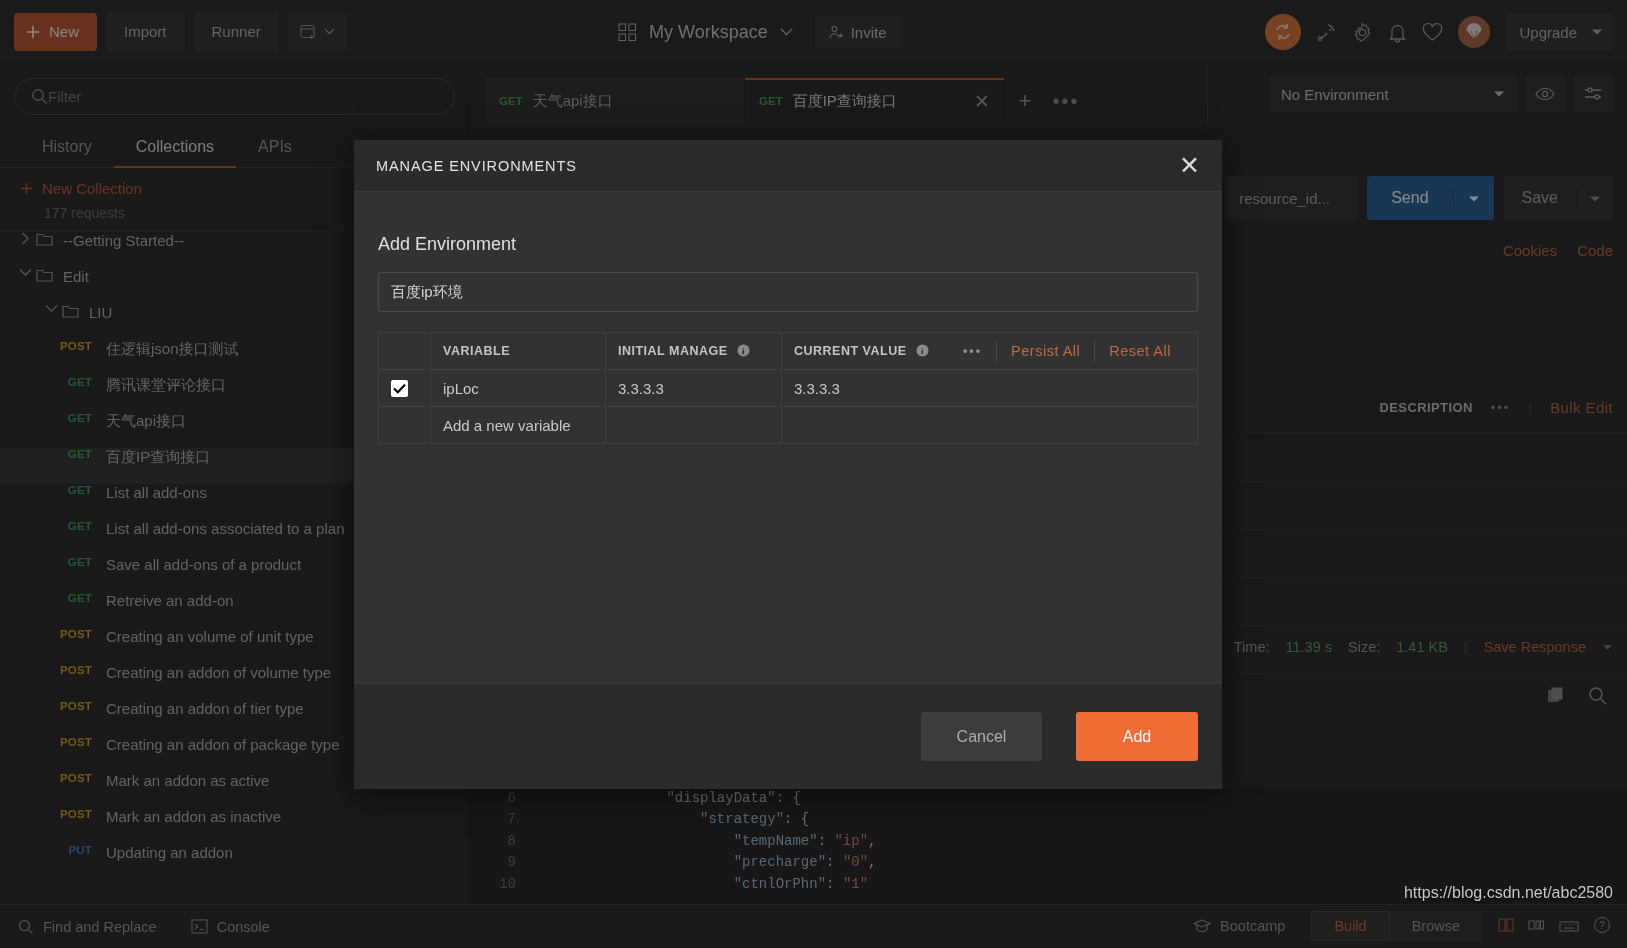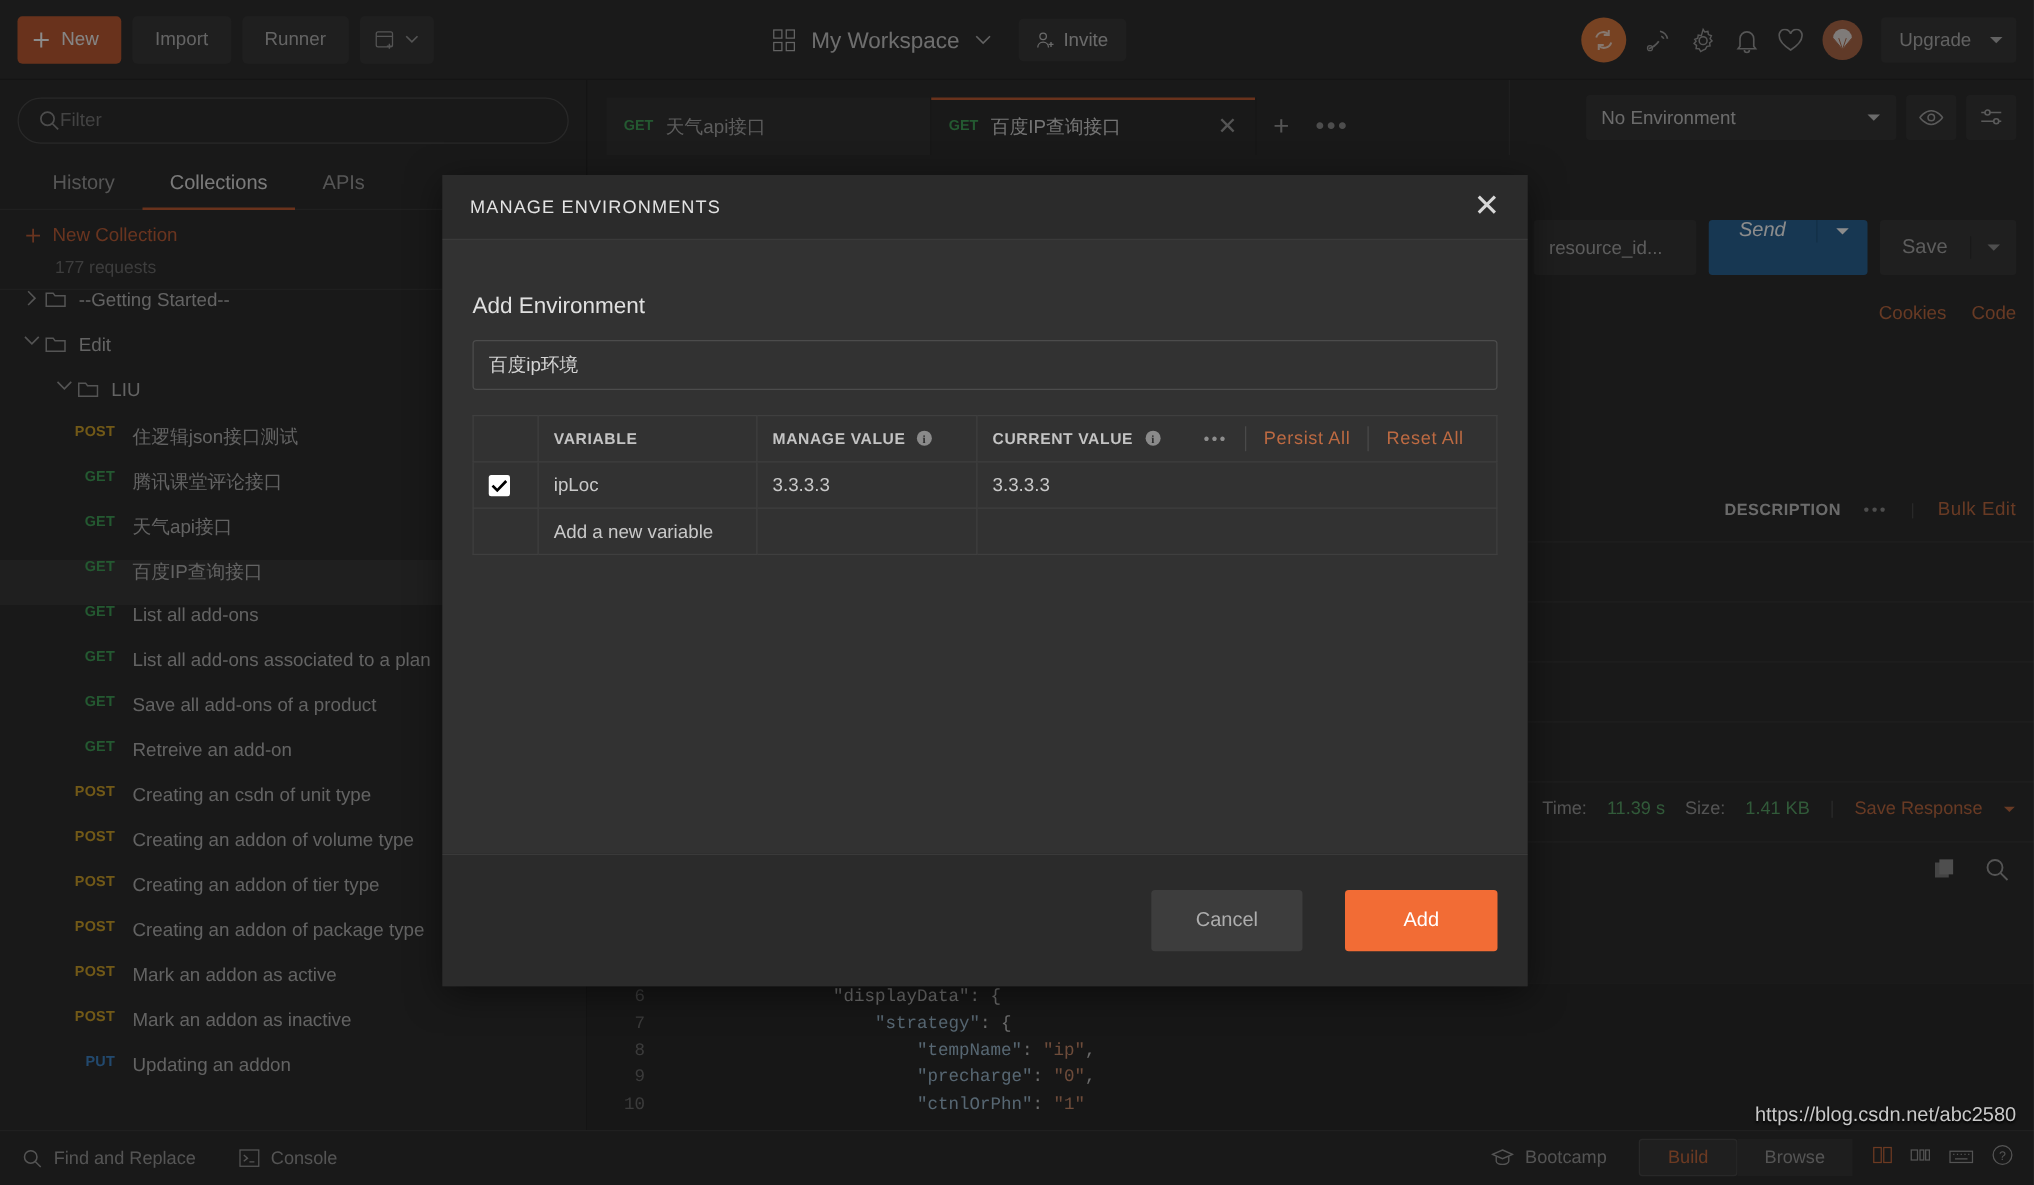--- a/index.html
+++ b/index.html
@@ -167,22 +167,22 @@
   .mini-btn.on { background: #3d3d3d; border: 1px solid #4d4d4d; }
   .url-row {
     position: absolute; right: 14px; top: 112px; display: flex; align-items: center; gap: 10px;
   }
   .url-fake {
     width: 130px; height: 44px; background: #383838; border-radius: 3px;
     display: flex; align-items: center; padding: 0 12px; color: #a8a8a8; font-size: 15px;
     overflow: hidden; white-space: nowrap;
   }
   .send-btn {
-    height: 44px; background: #2a6496; border-radius: 3px; display: flex; align-items: flex-start;
-    color: #fff; font-size: 16px; cursor: pointer; font-style: italic;
+    height: 44px; background: #2a6496; border-radius: 3px; display: flex; align-items: center;
+    color: #fff; font-size: 16px; cursor: pointer;
   }
   .send-btn .lbl { padding: 0 24px; }
   .send-btn .car { padding: 0 14px; border-left: 1px solid #23557f; }
   .save-btn {
     height: 44px; background: #3a3a3a; border-radius: 3px; display: flex; align-items: center;
     color: #a9a9a9; font-size: 16px; cursor: pointer;
   }
   .save-btn .lbl { padding: 0 18px; }
   .save-btn .car { padding: 0 12px; border-left: 1px solid #2f2f2f; color: #8e8e8e; }
   .cookies-row {
@@ -485,21 +485,21 @@
           <span>Save all add-ons of a product</span>
         </div>
         <div class="tree-row">
           <span style="width:44px"></span>
           <span class="meth m-get">GET</span>
           <span>Retreive an add-on</span>
         </div>
         <div class="tree-row">
           <span style="width:44px"></span>
           <span class="meth m-post">POST</span>
-          <span>Creating an csdn of unit type</span>
+          <span>Creating an volume of unit type</span>
         </div>
         <div class="tree-row">
           <span style="width:44px"></span>
           <span class="meth m-post">POST</span>
           <span>Creating an addon of volume type</span>
         </div>
         <div class="tree-row">
           <span style="width:44px"></span>
           <span class="meth m-post">POST</span>
           <span>Creating an addon of tier type</span>
@@ -722,21 +722,21 @@
     <div class="modal-body">
       <div class="add-env-title">Add Environment</div>
       <input class="env-name-input" value="百度ip环境" style="">
 
       <table class="var-table">
         <thead>
           <tr>
             <th class="col-chk"></th>
             <th class="col-var">VARIABLE</th>
             <th class="col-init">
-              <span>MANAGE VALUE</span>
+              <span>INITIAL MANAGE</span>
               <svg width="13" height="13" viewBox="0 0 13 13" style="vertical-align:-2px;margin-left:5px;">
                 <circle cx="6.5" cy="6.5" r="6" fill="#8a8a8a"></circle>
                 <text x="6.5" y="10" font-size="9" fill="#2b2b2b" text-anchor="middle" font-family="Liberation Serif">i</text>
               </svg>
             </th>
             <th>
               <div style="display:flex;align-items:center;justify-content:space-between;">
                 <span>
                   <span>CURRENT VALUE</span>
                   <svg width="13" height="13" viewBox="0 0 13 13" style="vertical-align:-2px;margin-left:5px;">

